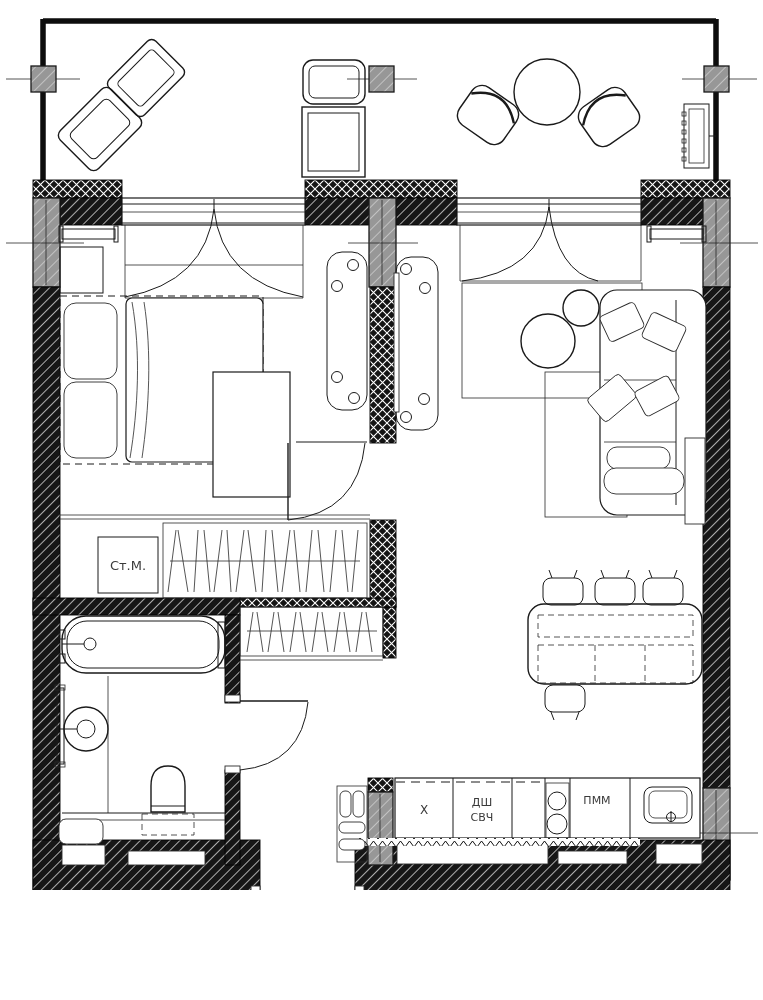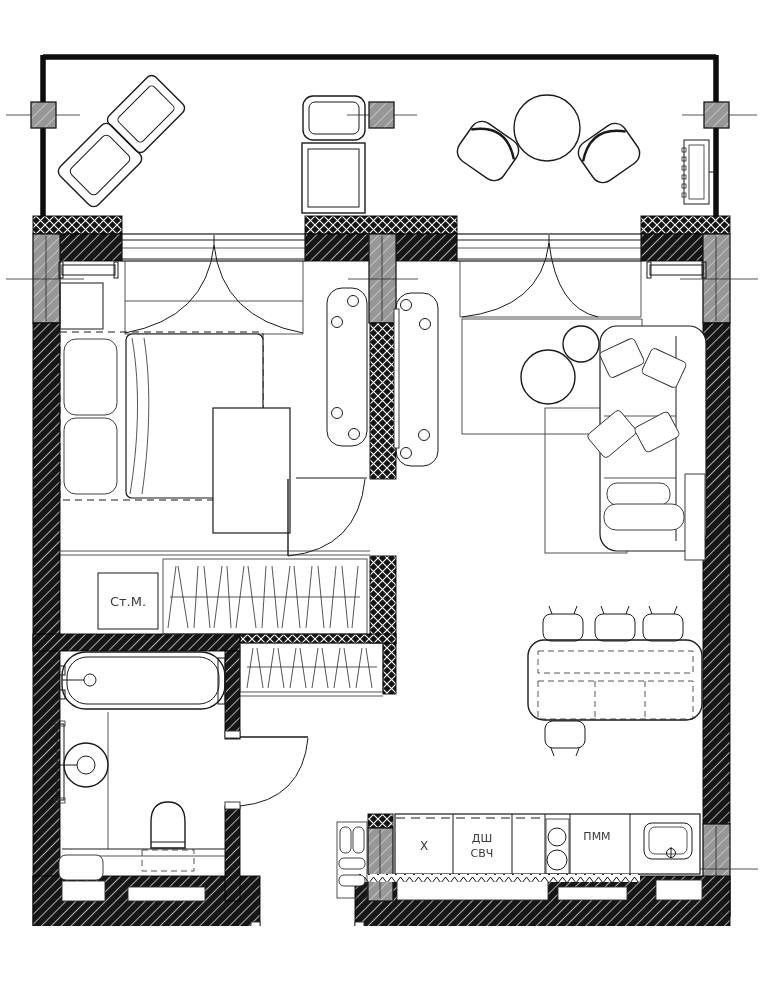--- a/index.html
+++ b/index.html
@@ -1,17 +1,17 @@
 <!DOCTYPE html>
 <html><head>
 <meta charset="utf-8">
 <style>
   html,body{margin:0;padding:0;background:#ffffff;}
   .stage{position:relative;width:763px;height:890px;background:#ffffff;overflow:hidden;
-         font-family:"DejaVu Sans", sans-serif;margin-top:36px;}
+         font-family:"DejaVu Sans", sans-serif;}
   svg{display:block}
   .s  {fill:none;stroke:#1a1a1a;stroke-width:1.4;}
   .s1 {fill:none;stroke:#1a1a1a;stroke-width:1;}
   .s2 {fill:none;stroke:#1a1a1a;stroke-width:2.4;}
   .thin{fill:none;stroke:#2a2a2a;stroke-width:.8;}
   .rail{fill:none;stroke:#0d0d0d;stroke-width:5.5;}
   .wall{fill:url(#hatch);stroke:#000;stroke-width:.9;}
   .honey{fill:url(#honey);stroke:#000;stroke-width:.9;}
   .col{fill:url(#colhatch);stroke:#1a1a1a;stroke-width:1.3;}
   .white{fill:#ffffff;stroke:#1a1a1a;stroke-width:1.2;}

